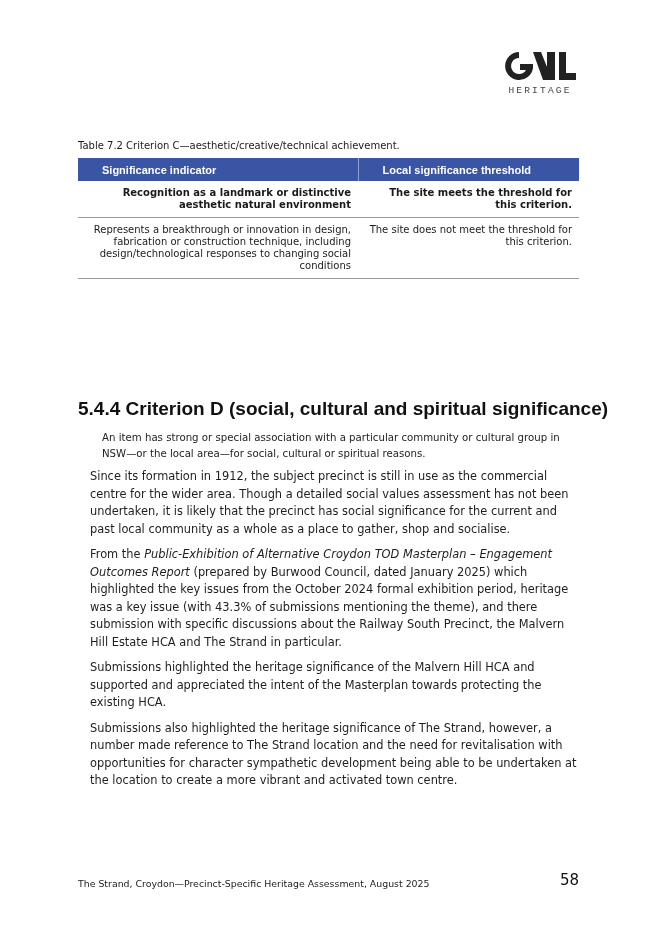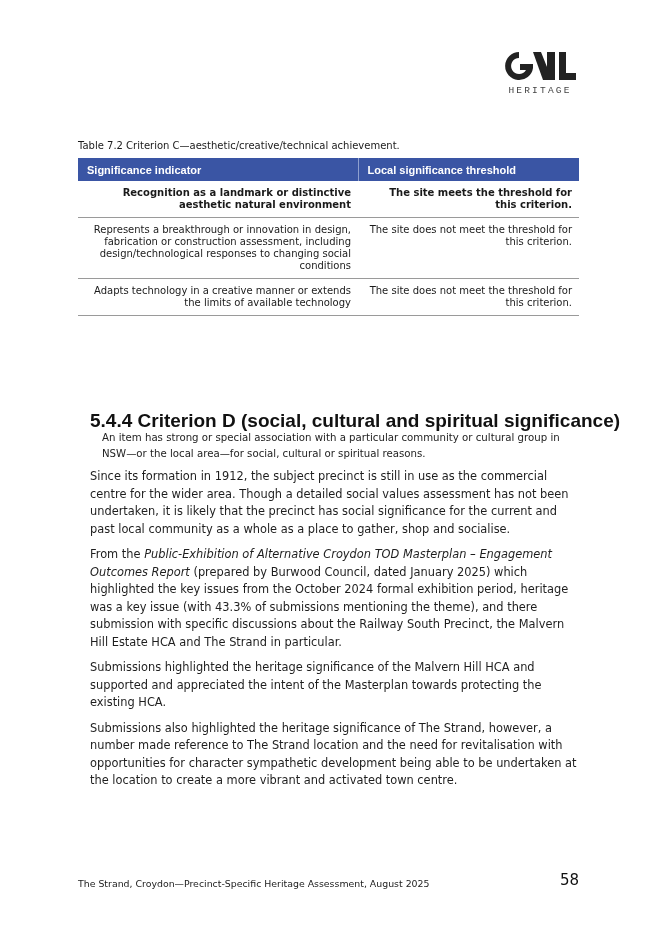--- a/index.html
+++ b/index.html
@@ -2,26 +2,26 @@
 <html><head>
 <meta charset="utf-8">
 <style>
   html, body { margin: 0; padding: 0; background: #ffffff; }
   body { width: 656px; height: 928px; position: relative; overflow: hidden; color: #1a1a1a; font-family: "DejaVu Sans", sans-serif; }
   .logo { position: absolute; left: 503px; top: 50px; width: 74px; height: 48px; }
   .logo-mark { display: flex; align-items: flex-end; height: 32px; }
   .logo-text { font-family: Liberation Mono, monospace; font-size: 9.5px; letter-spacing: 2.2px; color: #444; margin-top: 3px; text-align: center; }
   .caption { position: absolute; left: 78px; top: 140px; font-size: 10px; color: #1a1a1a; }
   table.sig { position: absolute; left: 78px; top: 158px; width: 501px; border-collapse: collapse; font-size: 10px; line-height: 12px; }
-  table.sig th { background: #3a55a4; color: #ffffff; text-align: left; font-weight: bold; font-family: "Liberation Sans", sans-serif; font-size: 11px; padding: 5px 9px; height: 13px; }
+  table.sig th { background: #3a55a4; color: #ffffff; text-align: left; font-weight: bold; font-family: "Liberation Sans", sans-serif; font-size: 11px; padding: 5px 24px; height: 13px; }
   table.sig th.c1 { border-right: 1px solid #8fa0cf; }
   table.sig td { vertical-align: top; padding: 6px 7px 6px 7px; border-bottom: 1.5px solid #9a9a9a; text-align: right; }
   table.sig td.c1 { width: 266px; }
   table.sig tr.bold td { font-weight: bold; }
-  h2 { position: absolute; left: 78px; top: 398px; margin: 12px; font-family: "Liberation Sans", sans-serif; font-weight: bold; font-size: 19px; color: #111; white-space: nowrap; }
+  h2 { position: absolute; left: 78px; top: 398px; margin: 0; font-family: "Liberation Sans", sans-serif; font-weight: bold; font-size: 19px; color: #111; white-space: nowrap; }
   .quote { position: absolute; left: 102px; top: 430px; width: 470px; font-size: 10.2px; line-height: 16px; color: #222; }
   .body { position: absolute; left: 78px; top: 468px; width: 505px; font-size: 11.4px; line-height: 17.5px; color: #1e1e1e; }
   .body p { margin: 0 0 8px 12px; }
   .footer { position: absolute; left: 78px; top: 878px; font-size: 9.4px; color: #222; }
   .pagenum { position: absolute; left: 560px; top: 871px; font-size: 15px; color: #111; }
 </style>
 </head>
 <body>
 
 <div class="logo">
@@ -44,25 +44,21 @@
       <th class="c1">Significance indicator</th>
       <th>Local significance threshold</th>
     </tr>
   </thead>
   <tbody>
     <tr class="bold">
       <td class="c1">Recognition as a landmark or distinctive aesthetic natural environment</td>
       <td>The site meets the threshold for this criterion.</td>
     </tr>
     <tr>
-      <td class="c1">Represents a breakthrough or innovation in design, fabrication or construction assessment, including design/technological responses to changing social conditions</td>
-      <td>The site does not meet the threshold for this criterion.</td>
-    </tr>
-    <tr>
-      <td class="c1">Adapts technology in a creative manner or extends the limits of available technology</td>
+      <td class="c1">Represents a breakthrough or innovation in design, fabrication or construction technique, including design/technological responses to changing social conditions</td>
       <td>The site does not meet the threshold for this criterion.</td>
     </tr>
   </tbody>
 </table>
 
 <h2>5.4.4  Criterion D (social, cultural and spiritual significance)</h2>
 
 <div class="quote">An item has strong or special association with a particular community or cultural group in NSW—or the local area—for social, cultural or spiritual reasons.</div>
 
 <div class="body">

